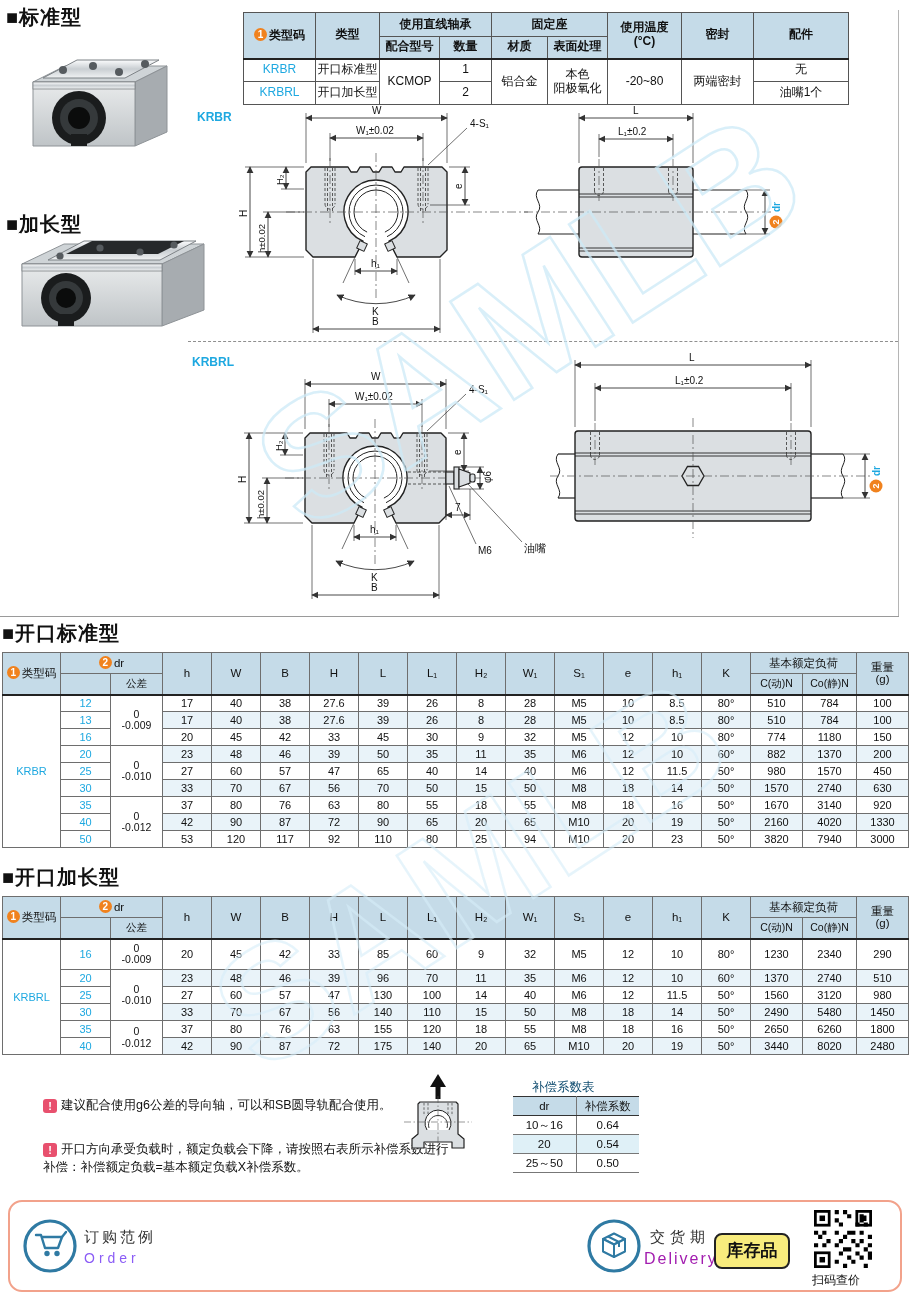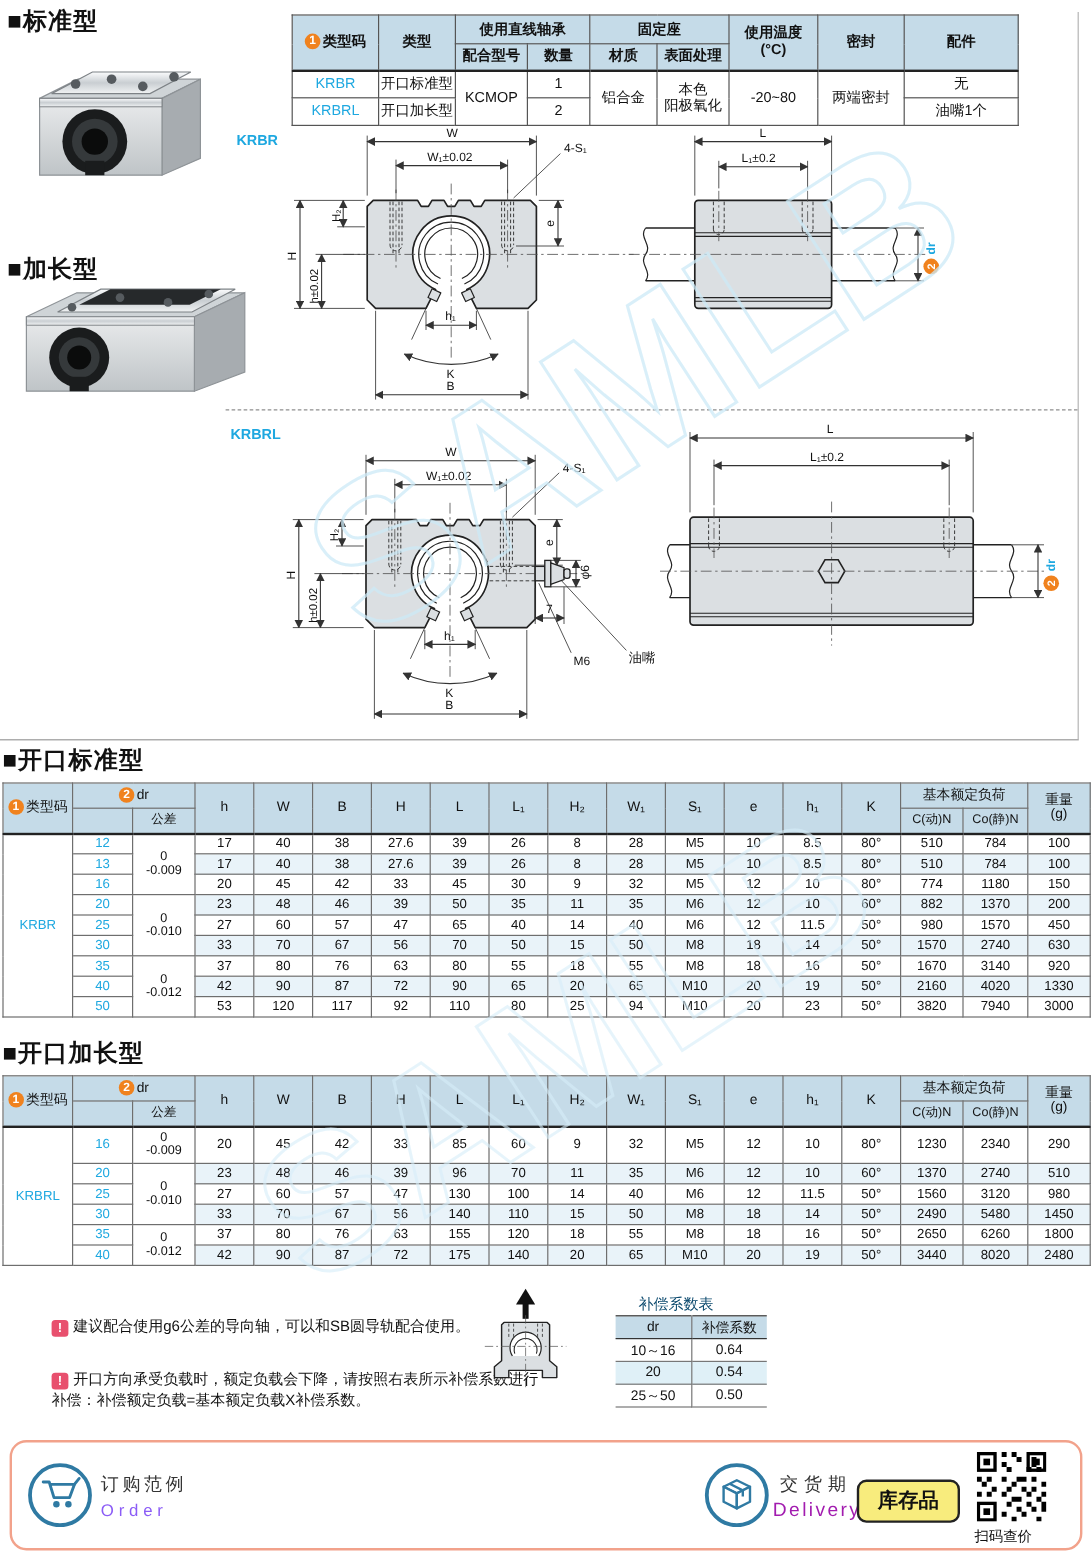--- a/index.html
+++ b/index.html
@@ -57,21 +57,21 @@
 
   
   .footer-box { position:absolute; left:8px; top:1200px; width:894px; height:92px; border:2.5px solid #f2a28b; border-radius:14px; background:#fff; }
   .order-cn { position:absolute; left:84px; top:1228px; font-size:15px; color:#333; letter-spacing:3px; }
   .order-en { position:absolute; left:84px; top:1250px; font-size:14px; color:#8b5cf6; letter-spacing:4px; }
   .order-table { position:absolute; left:155px; top:1221px; width:182px; table-layout:fixed; font-size:12.5px; color:#111; border:1.5px solid #222; }
   .order-table th, .order-table td { border:1px solid #222; text-align:center; height:21px; padding:0 2px; }
   .order-table th { font-weight:bold; }
   .deliv-cn { position:absolute; left:650px; top:1228px; font-size:15px; color:#333; letter-spacing:5px; }
   .deliv-en { position:absolute; left:644px; top:1250px; font-size:16px; color:#a21caf; letter-spacing:2px; }
-  .stock-btn { position:absolute; left:714px; top:1233px; width:86px; height:36px; background:#f8ec7d; border:2px solid #222; border-radius:8px; font-size:17px; font-weight:bold; color:#111; text-align:center; line-height:32px; }
+  .stock-btn { position:absolute; left:714px; top:1233px; width:76px; height:36px; background:#f8ec7d; border:2px solid #222; border-radius:8px; font-size:17px; font-weight:bold; color:#111; text-align:center; line-height:32px; }
   .qr-caption { position:absolute; left:812px; top:1272px; font-size:12px; color:#111; }
 
   .draw-label { position:absolute; color:#1ea8e0; font-size:12px; font-weight:bold; }
   svg text { font-family:"Liberation Sans", sans-serif; }
   .wm { position:absolute; pointer-events:none; }
 </style>
 </head>
 <body>
 
 <div class="page">

